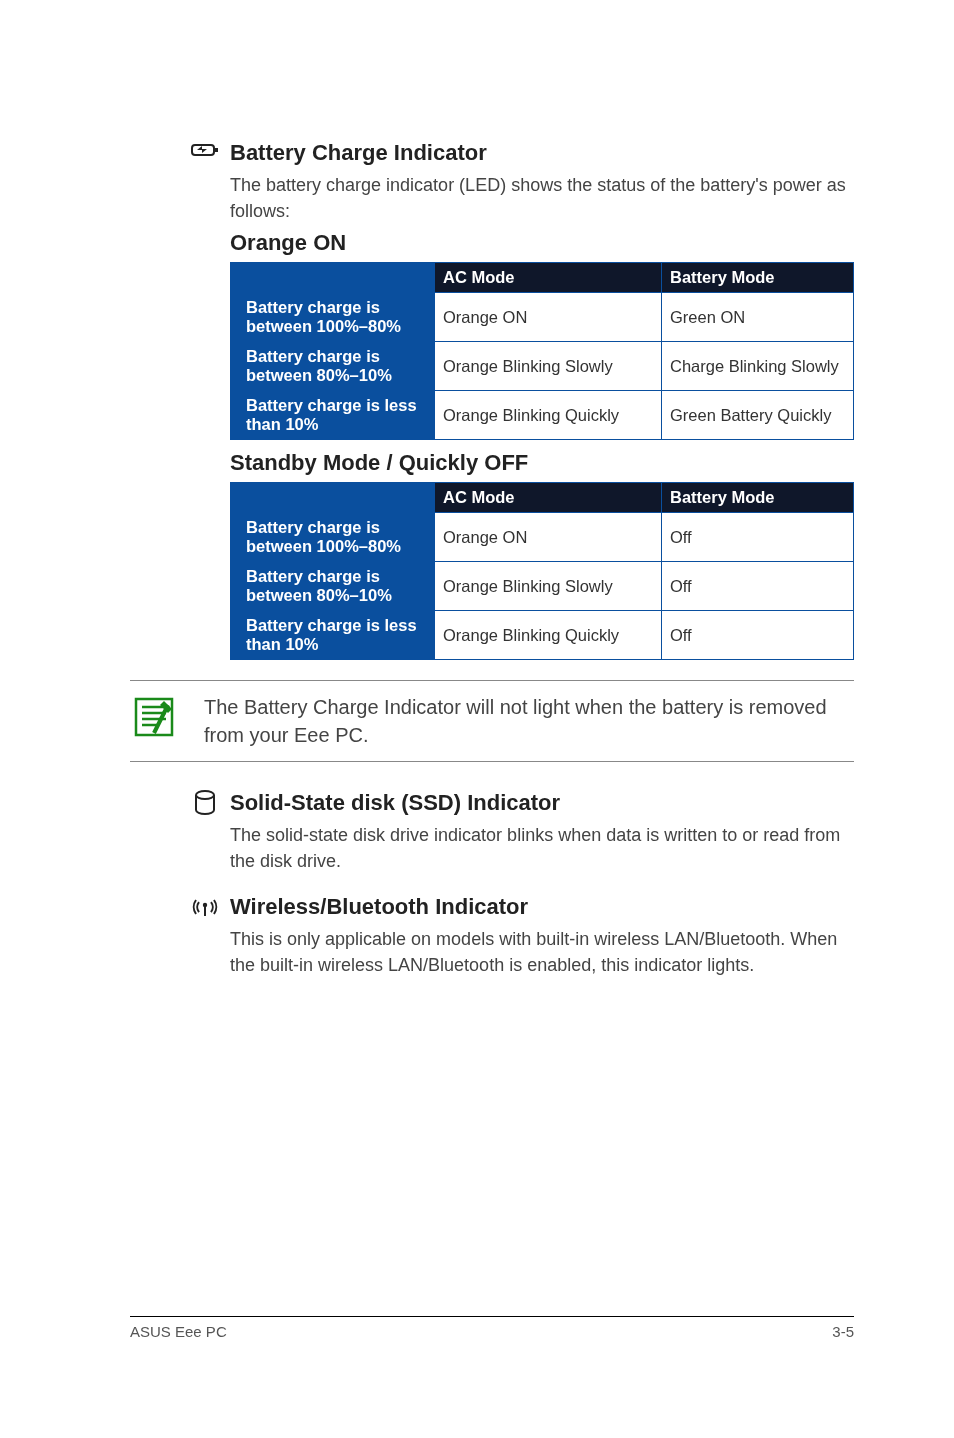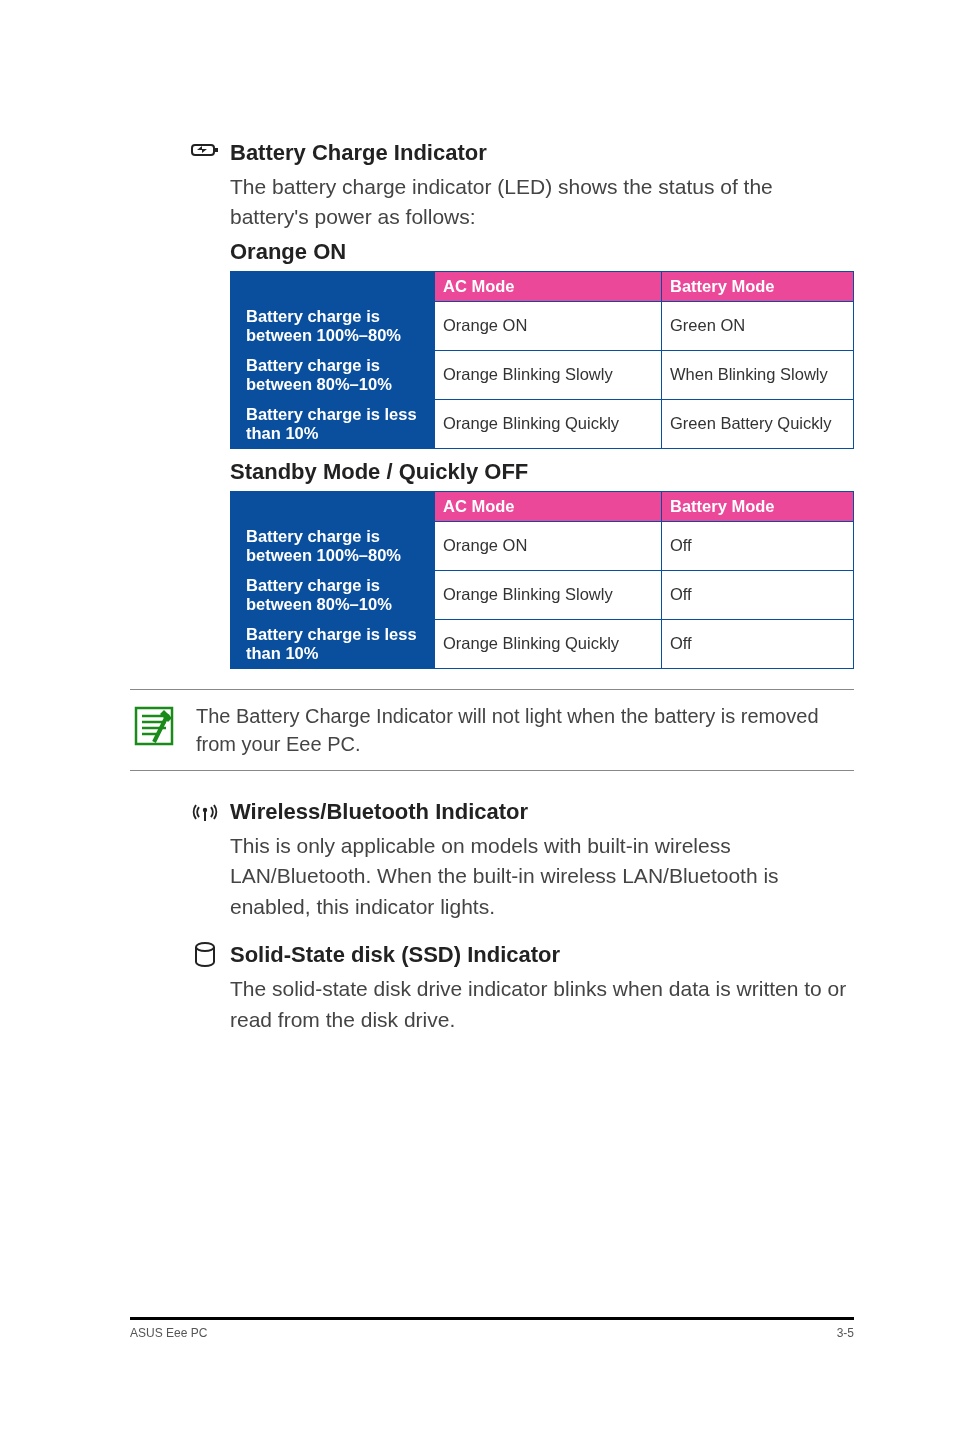--- a/index.html
+++ b/index.html
@@ -39,76 +39,76 @@
     font-family: "Segoe UI", Arial, sans-serif;
     font-weight: bold;
     font-size: 22px;
     color: #222;
     margin-left: 100px;
     margin-top: 4px;
     margin-bottom: 6px;
   }
   .body-text {
     font-family: "Segoe UI", Arial, sans-serif;
-    font-size: 21px;
+    font-size: 18px;
     color: #444;
     line-height: 1.45;
     margin-bottom: 6px;
   }
   table {
     border-collapse: collapse;
     width: 100%;
     margin-bottom: 10px;
     font-family: Arial, Helvetica, sans-serif;
   }
   th, td {
     border: 1.5px solid #0a4f9e;
     padding: 5px 8px;
     font-size: 16.5px;
     text-align: left;
   }
   th {
-    background: #ec4899;
+    background: #0f172a;
     color: #fff;
     font-weight: bold;
   }
   .row-label {
     background: #0a4f9e;
     color: #fff;
     font-weight: bold;
     width: 180px;
     padding-left: 15px;
   }
   .ac-col { width: 210px; }
   .note-row {
     display: flex;
     align-items: flex-start;
-    gap: 18px;
+    gap: 26px;
     border-top: 1px solid #888;
     border-bottom: 1px solid #888;
     padding: 12px 0 12px 0;
     margin: 20px 0 28px 0;
   }
   .note-text {
     font-family: "Segoe UI", Arial, sans-serif;
     font-size: 20px;
     color: #444;
     line-height: 1.4;
   }
   .footer {
     position: absolute;
     bottom: 40px;
     left: 130px;
     right: 100px;
-    border-top: 3px solid #000000;
+    border-top: 1px solid #000000;
     display: flex;
     justify-content: space-between;
     padding-top: 6px;
     font-family: "Segoe UI", Arial, sans-serif;
-    font-size: 12px;
+    font-size: 15px;
     color: #555;
   }
   .icon {
     width: 30px;
     flex-shrink: 0;
     display: flex;
     justify-content: center;
   }
   .corner-tl {
     background: #0a4f9e;
@@ -143,21 +143,21 @@
           <th>Battery Mode</th>
         </tr>
         <tr>
           <td class="row-label">Battery charge is between 100%–80%</td>
           <td>Orange ON</td>
           <td>Green ON</td>
         </tr>
         <tr>
           <td class="row-label">Battery charge is between 80%–10%</td>
           <td>Orange Blinking Slowly</td>
-          <td>When Blinking Slowly</td>
+          <td>Charge Blinking Slowly</td>
         </tr>
         <tr>
           <td class="row-label">Battery charge is less than 10%</td>
           <td>Orange Blinking Quickly</td>
           <td>Green Battery Quickly</td>
         </tr>
       </tbody>
         </table>
     </div>
 
@@ -193,49 +193,49 @@
   <div class="note-row">
     <span>
       <svg width="48" height="48" viewBox="0 0 48 48">
         <rect x="6" y="6" width="36" height="36" fill="none" stroke="#1a8a1a" stroke-width="2.5"></rect>
         <path d="M12 14 L36 14 M12 20 L36 20 M12 26 L36 26 M12 32 L28 32" stroke="#1a8a1a" stroke-width="2.5"></path>
         <path d="M24 40 L38 12" stroke="#1a8a1a" stroke-width="4"></path>
         <path d="M34 8 L42 16 L38 20 L30 12 Z" fill="#1a8a1a"></path>
       </svg>
     </span>
     <span class="note-text">The Battery Charge Indicator will not light when the battery is removed from your Eee PC.</span>
+  </div>
+
+  <div class="section">
+    <div class="heading-row">
+      <span class="icon">
+        <svg width="22" height="26" viewBox="0 0 22 26">
+            <ellipse cx="11" cy="5" rx="9" ry="4" fill="none" stroke="#222" stroke-width="2"></ellipse>
+            <path d="M2 5 V20 A9 4 0 0 0 20 20 V5" fill="none" stroke="#222" stroke-width="2"></path>
+          </svg>
+      </span>
+      <span class="heading-text">Solid-State disk (SSD) Indicator</span>
+    </div>
+    <div class="body-row body-text">The solid-state disk drive indicator blinks when data is written to or read from the disk drive.</div>
   </div>
 
   <div class="section">
     <div class="heading-row">
       <span class="icon">
         <svg width="26" height="26" viewBox="0 0 26 26">
           <path d="M4 6 A12 12 0 0 0 4 20" fill="none" stroke="#222" stroke-width="2"></path>
           <path d="M7 8 A8 8 0 0 0 7 18" fill="none" stroke="#222" stroke-width="2"></path>
           <path d="M22 6 A12 12 0 0 1 22 20" fill="none" stroke="#222" stroke-width="2"></path>
           <path d="M19 8 A8 8 0 0 1 19 18" fill="none" stroke="#222" stroke-width="2"></path>
           <circle cx="13" cy="11" r="2.2" fill="#222"></circle>
           <rect x="12" y="12" width="2" height="10" fill="#222"></rect>
         </svg>
       </span>
       <span class="heading-text">Wireless/Bluetooth Indicator</span>
     </div>
     <div class="body-row body-text">This is only applicable on models with built-in wireless LAN/Bluetooth. When the built-in wireless LAN/Bluetooth is enabled, this indicator lights.</div>
   </div>
 
-  <div class="section">
-    <div class="heading-row">
-      <span class="icon">
-        <svg width="22" height="26" viewBox="0 0 22 26">
-            <ellipse cx="11" cy="5" rx="9" ry="4" fill="none" stroke="#222" stroke-width="2"></ellipse>
-            <path d="M2 5 V20 A9 4 0 0 0 20 20 V5" fill="none" stroke="#222" stroke-width="2"></path>
-          </svg>
-      </span>
-      <span class="heading-text">Solid-State disk (SSD) Indicator</span>
-    </div>
-    <div class="body-row body-text">The solid-state disk drive indicator blinks when data is written to or read from the disk drive.</div>
-  </div>
-
   <div class="footer">
     <span>ASUS Eee PC</span>
     <span>3-5</span>
   </div>
 </div>
 
 </body></html>

